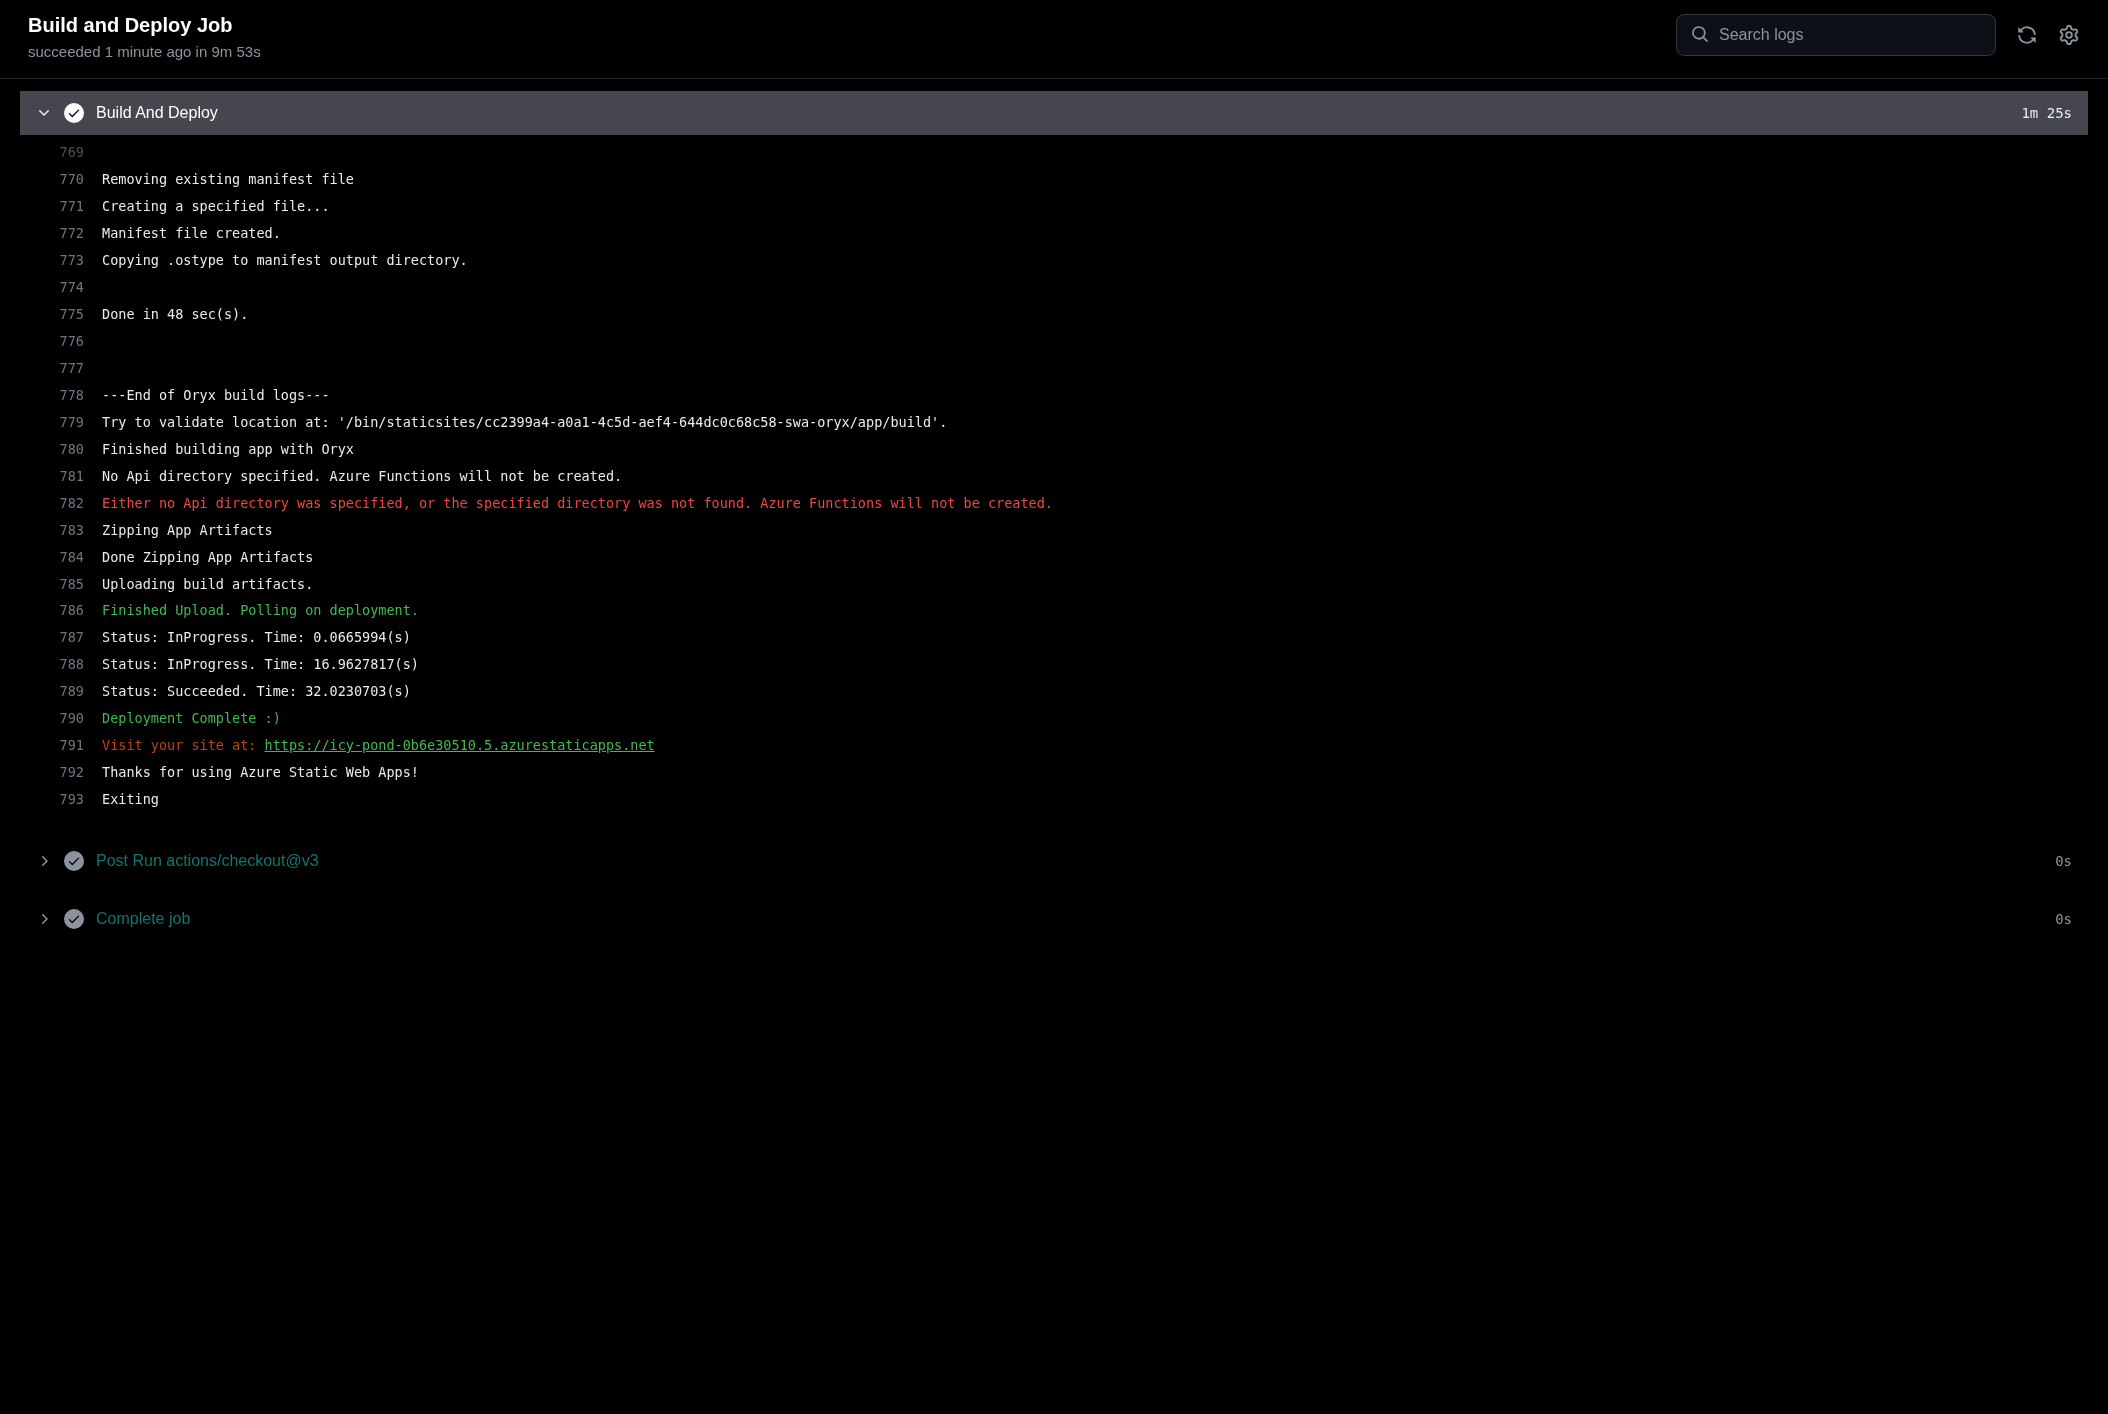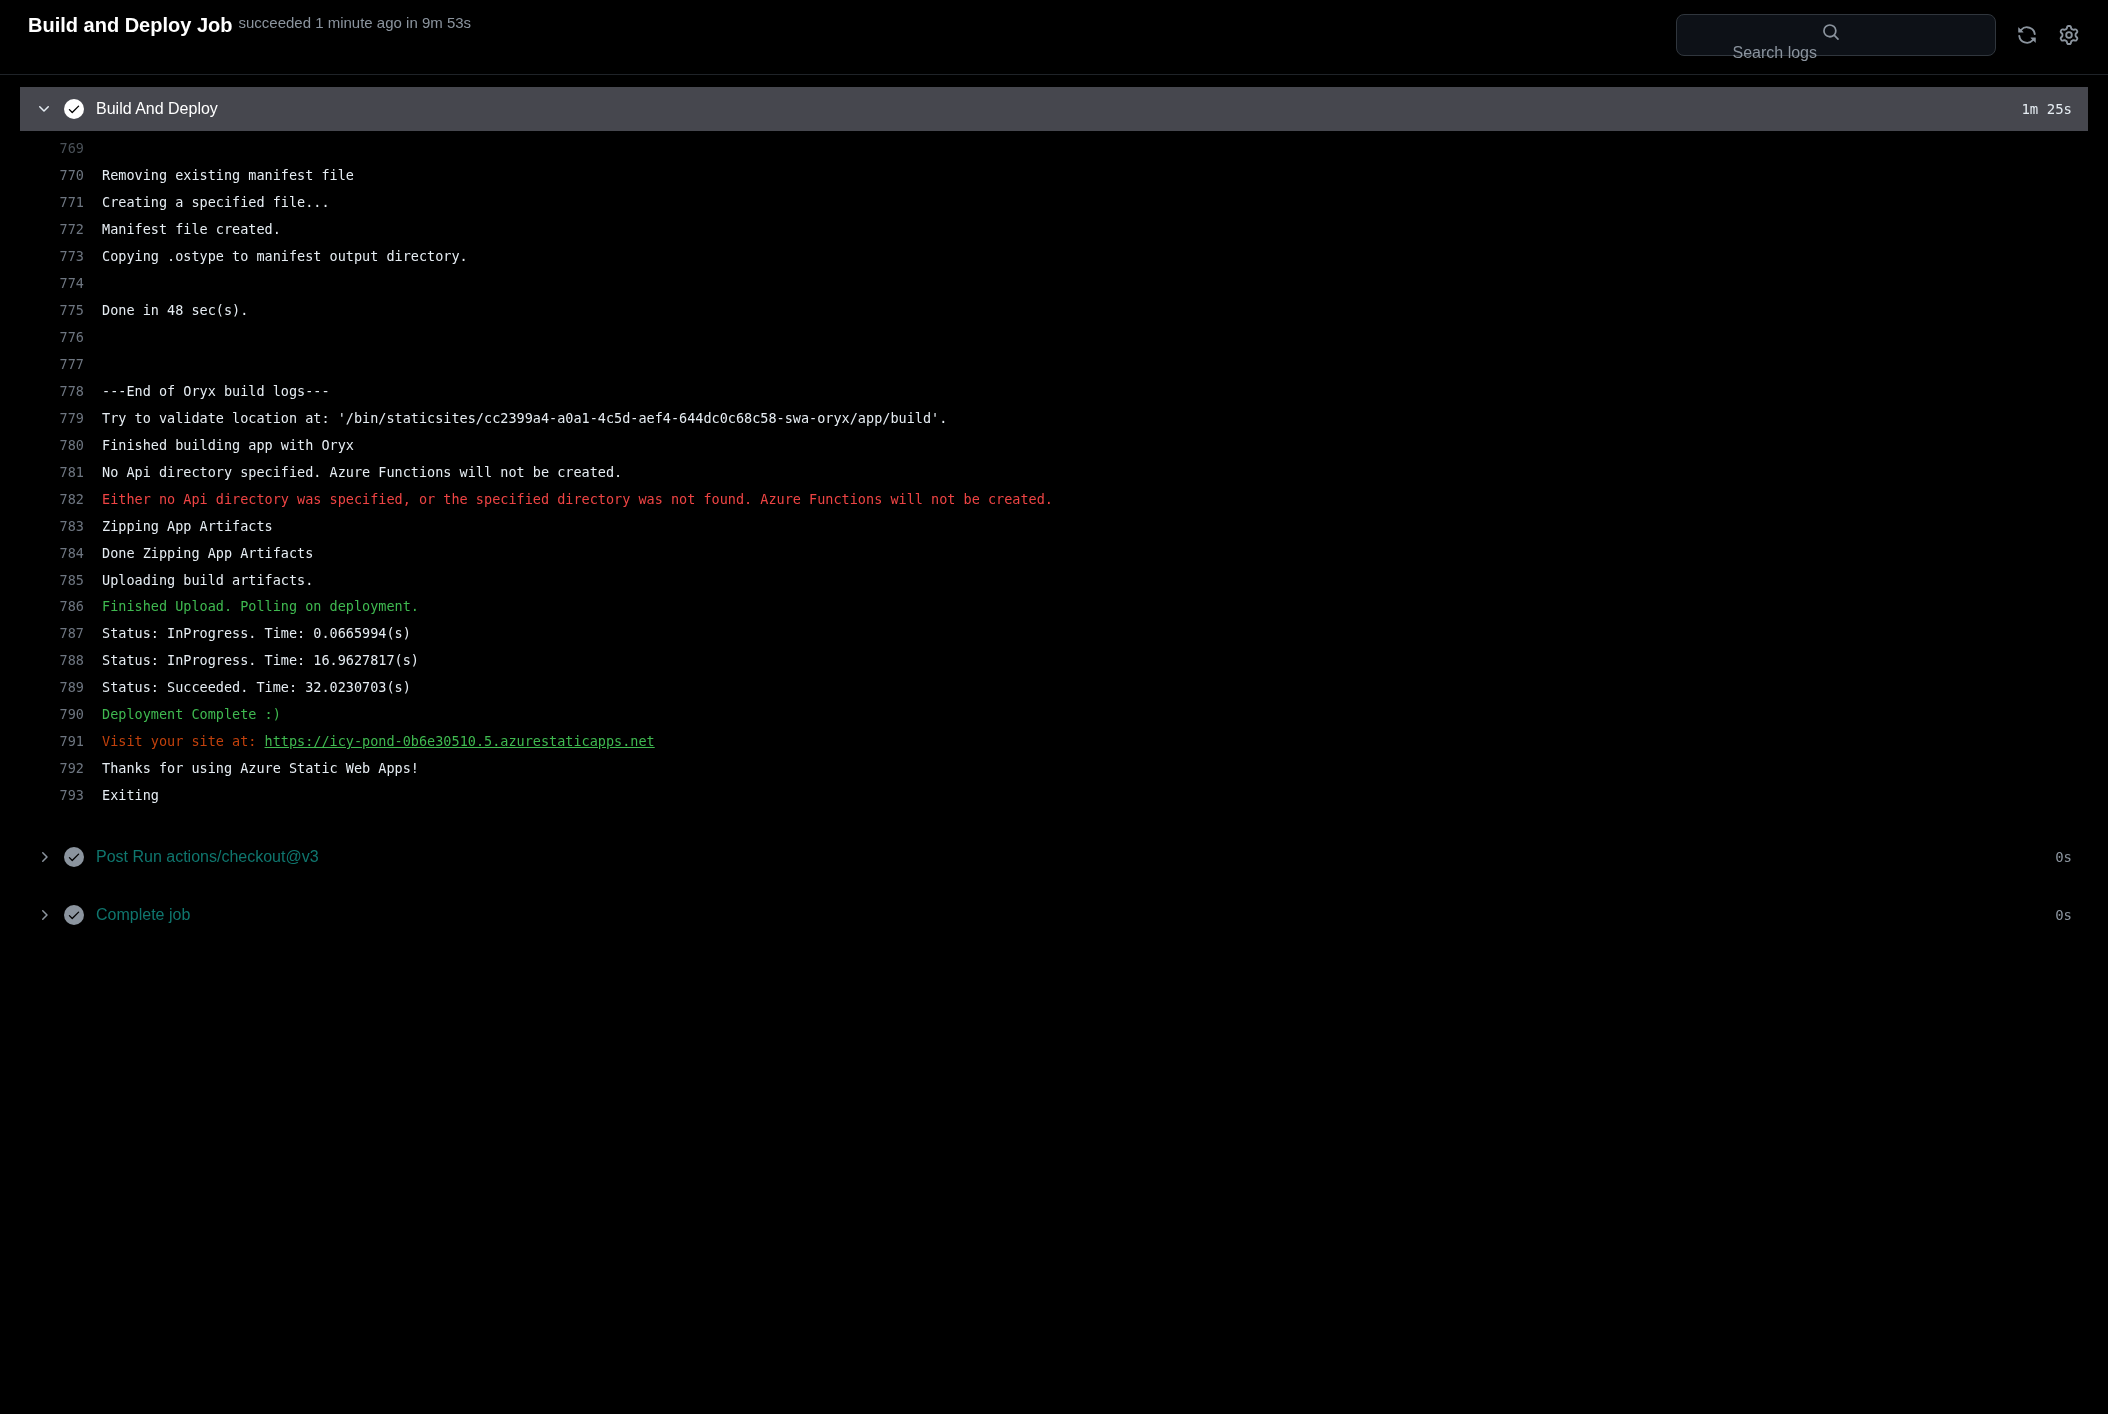--- a/index.html
+++ b/index.html
@@ -16,21 +16,21 @@
     }
     .header {
       display: flex;
       justify-content: space-between;
       align-items: flex-start;
       padding: 14px 28px 18px 28px;
       border-bottom: 1px solid #1f2328;
     }
     .header-left {
       display: flex;
-      flex-direction: row;
+      flex-direction: column;
       gap: 6px;
     }
     .page-title {
       font-size: 20px;
       font-weight: 700;
       color: #ffffff;
     }
     .page-subtitle {
       font-size: 15px;
       color: #8b949e;
@@ -42,21 +42,20 @@
     }
     .search-box {
       display: flex;
       align-items: center;
       background: #0d1117;
       border: 1px solid #30363d;
       border-radius: 8px;
       padding: 8px 14px;
       width: 320px;
       height: 42px;
-      flex-direction: column;
     }
     .search-box svg {
       width: 18px;
       height: 18px;
       fill: #8b949e;
       margin-right: 10px;
     }
     .search-input {
       background: transparent;
       border: none;

